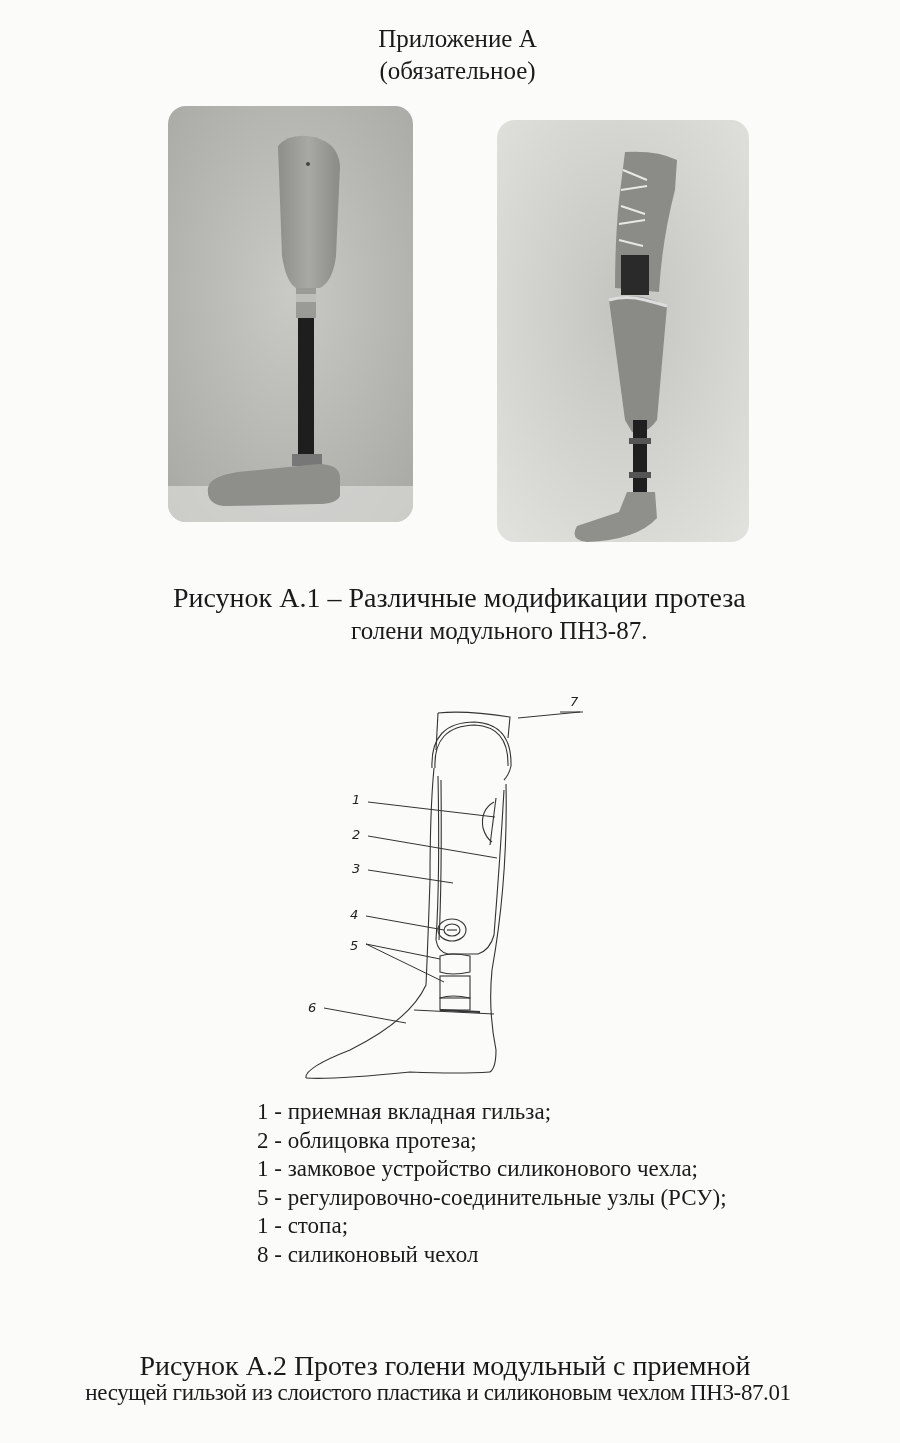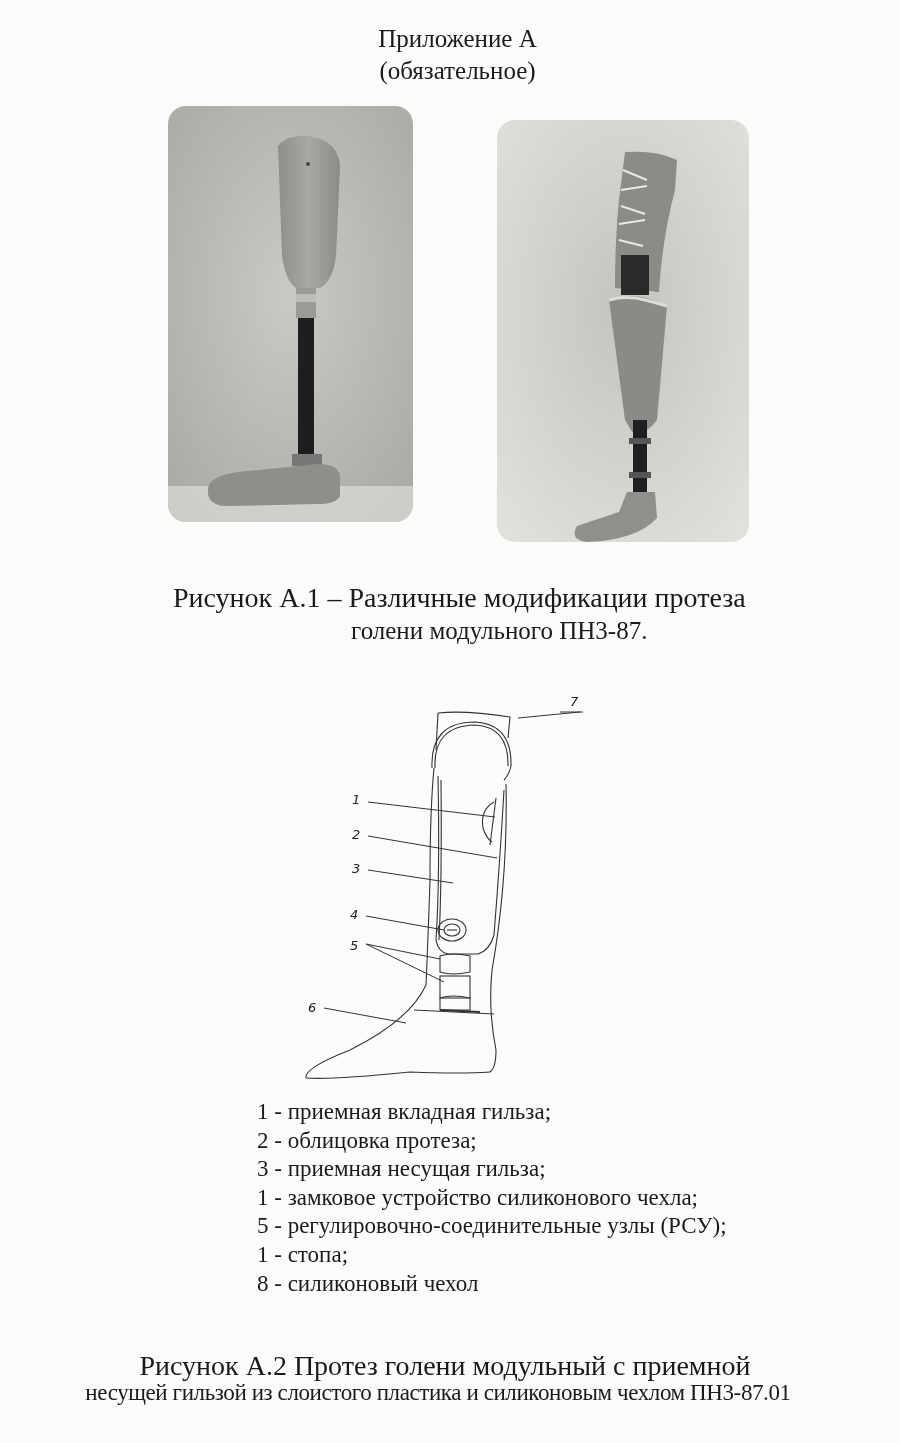--- a/index.html
+++ b/index.html
@@ -130,21 +130,20 @@
     <text class="callout" x="62" y="193">3</text>
     <text class="callout" x="60" y="239">4</text>
     <text class="callout" x="60" y="270">5</text>
     <text class="callout" x="18" y="332">6</text>
   </svg>
 </div>
 
 <div class="abs legend">
   <div class="legend-item">1 - приемная вкладная гильза;</div>
   <div class="legend-item">2 - облицовка протеза;</div>
-  <div class="legend-item">3 - приемная несущая гильза;</div>
   <div class="legend-item">1 - замковое устройство силиконового чехла;</div>
   <div class="legend-item">5 - регулировочно-соединительные узлы (РСУ);</div>
   <div class="legend-item">1 - стопа;</div>
   <div class="legend-item">8 - силиконовый чехол</div>
 </div>
 
 <div class="abs center-text cap2a">Рисунок А.2 Протез голени модульный с приемной</div>
 <div class="abs center-text cap2b">несущей гильзой из слоистого пластика и силиконовым чехлом ПН3-87.01</div>
 
 </body></html>

